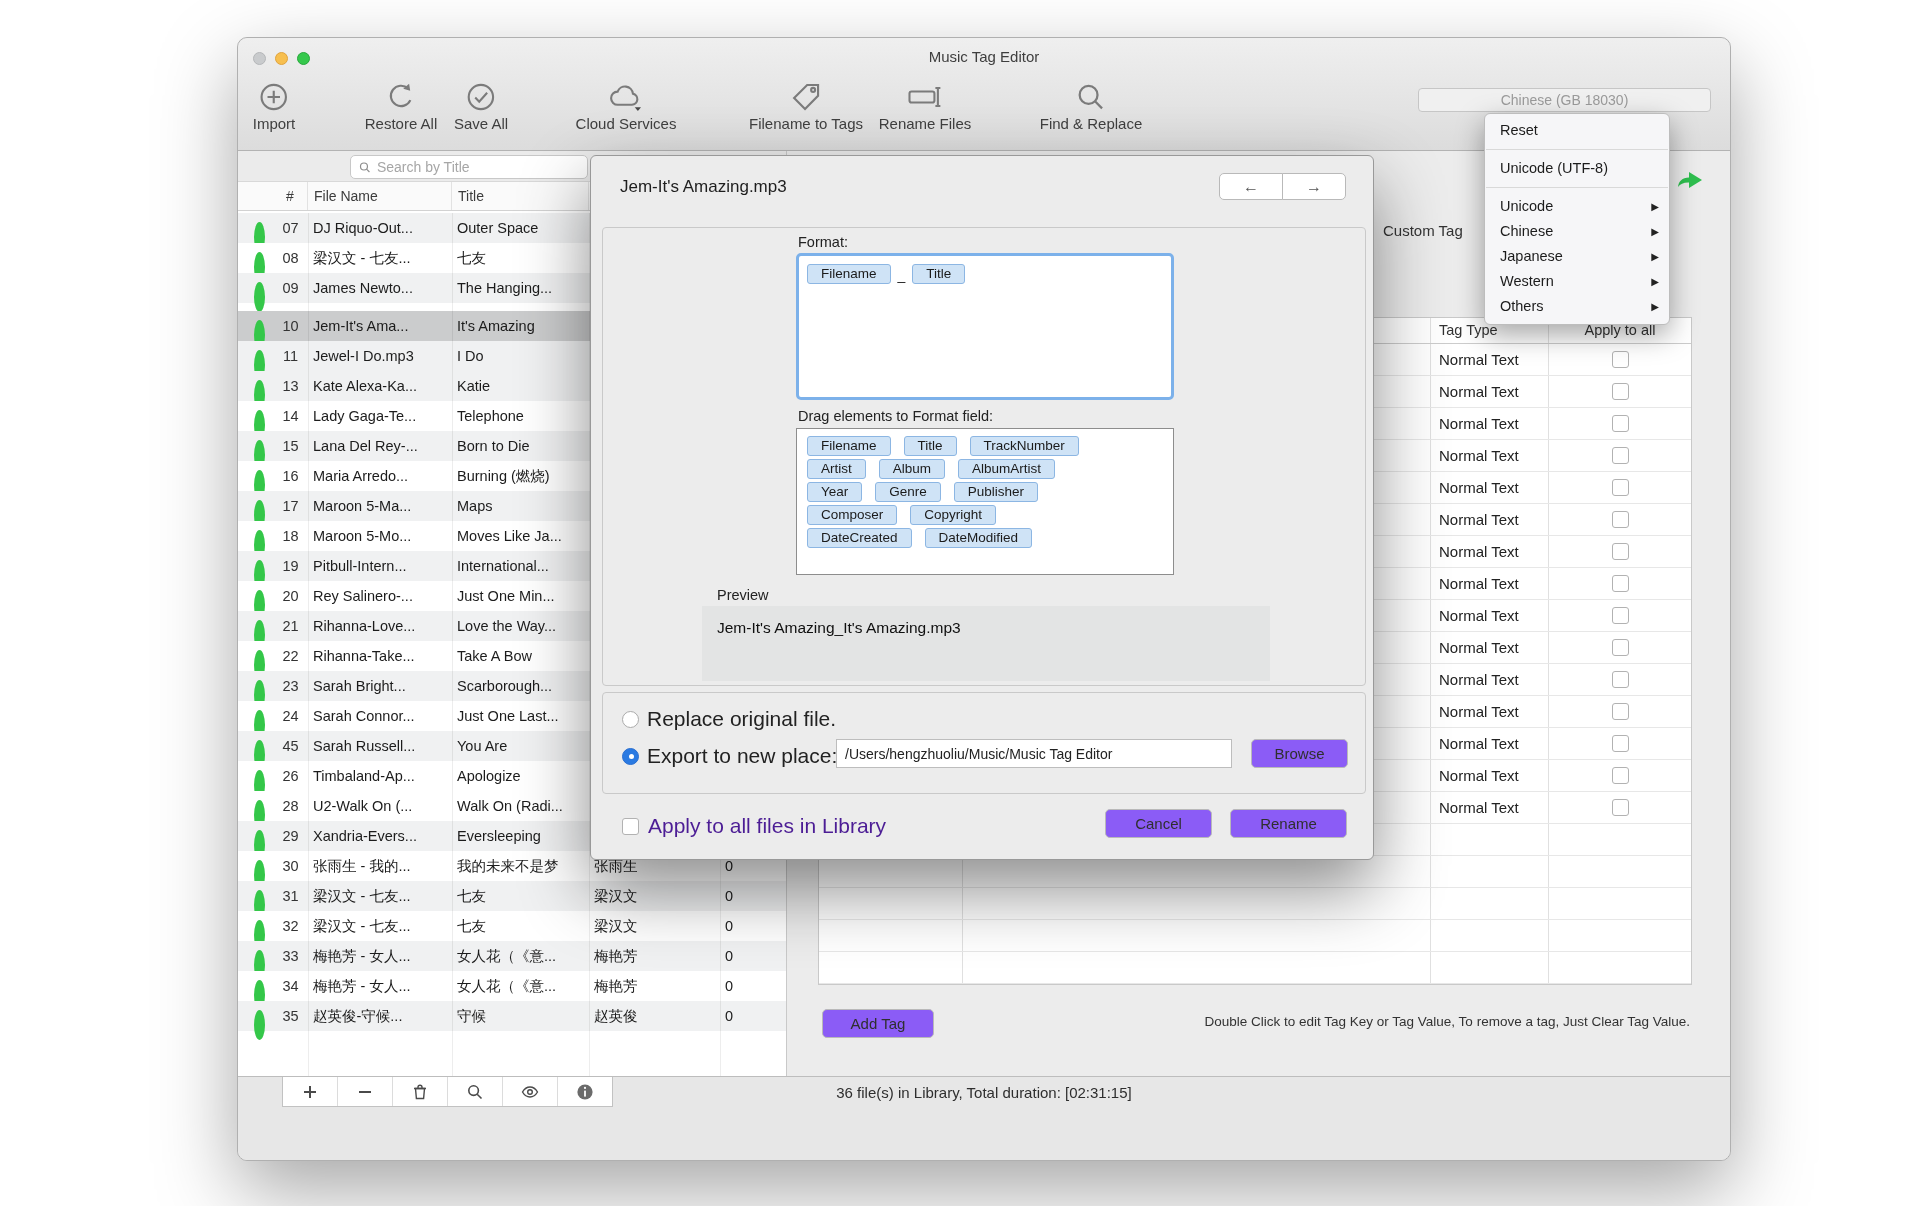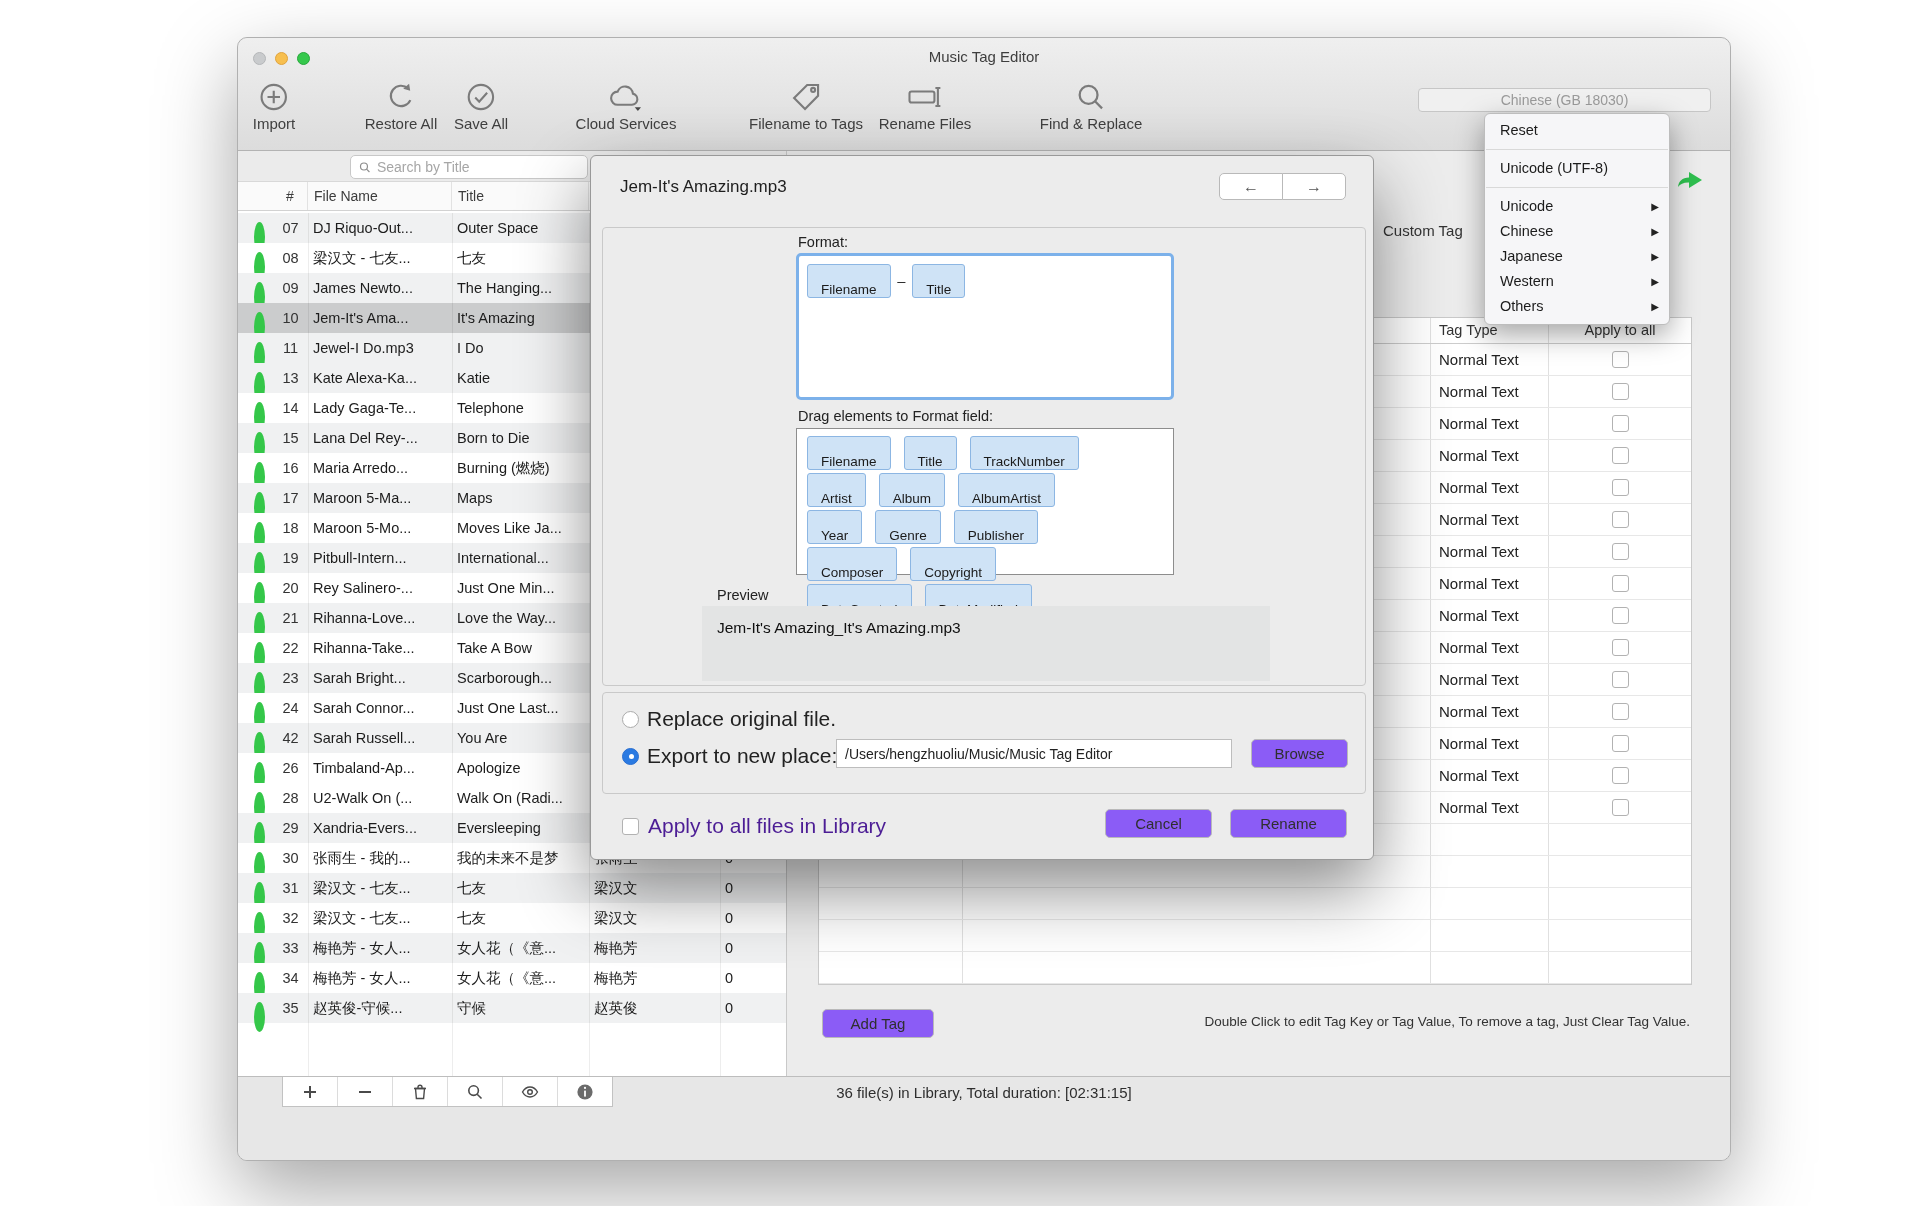--- a/index.html
+++ b/index.html
@@ -47,21 +47,21 @@
   .fh { position:absolute; top:0; height:100%; line-height:28px; border-right:1px solid #e2e2e2; padding-left:6px; }
   .fh.num { left:35px; width:35px; text-align:center; padding-left:0; }
   .fh.file { left:70px; width:144px; }
   .fh.title { left:214px; width:137px; }
   .fh.artist { left:351px; width:131px; }
   .fh.count { left:482px; width:67px; border-right:none; }
 
   .file-rows { position:absolute; left:0; top:62px; width:100%; height:863px; overflow:hidden; }
   .frow { position:relative; height:30px; background:#fff; font-size:14.5px; color:#1c1c1c; }
   .frow.alt { background:#f0f1f2; }
-  .frow.sel { background:#cbcccd; }
+  .frow.sel { background:#cbcccd;margin-top:8px; }
   .frow span { position:absolute; top:0; height:30px; line-height:30px; white-space:nowrap; overflow:hidden; }
   .dot { left:16px !important; top:9px !important; width:11px; height:11px; border-radius:50%; }
   .c-num { left:35px; width:35px; text-align:center; color:#333; }
   .c-file { left:75px; width:136px; }
   .c-title { left:219px; width:129px; }
   .c-artist { left:356px; width:123px; }
   .c-count { left:487px; width:55px; }
   .vline { position:absolute; top:0; bottom:0; width:1px; background:rgba(0,0,0,.07); }
 
   
@@ -99,21 +99,21 @@
   .nav-btn { width:64px; height:27px; background:#fff; border:1px solid #b9b9b9; font-size:16px; color:#555; }
   .nav-btn:first-child { border-radius:5px 0 0 5px; }
   .nav-btn:last-child { border-radius:0 5px 5px 0; margin-left:-1px; }
 
   .dlg-group1 { position:absolute; left:11px; top:71px; width:764px; height:459px;
                 border:1px solid #c9c9c9; border-radius:4px; }
   .fmt-label { position:absolute; left:195px; top:6px; font-size:14.5px; color:#222; }
   .fmt-field { position:absolute; left:193px; top:25px; width:378px; height:147px; background:#fff;
                border:3px solid #7cb1ea; border-radius:5px; padding:8px; display:flex; align-items:flex-start; gap:7px; }
   .chip { background:#cfe3f6; border:1px solid #8cb6e3; border-radius:3px; font-size:13.5px; color:#1b1b1b;
-          padding:16px 13px; height:20px; line-height:18px; white-space:nowrap; display:inline-block; }
+          padding:0 13px; height:20px; line-height:18px; white-space:nowrap; display:inline-block; }
   .joiner { font-size:14px; color:#222; line-height:22px; }
   .drag-label { position:absolute; left:195px; top:180px; font-size:14.5px; color:#222; }
   .elements-box { position:absolute; left:193px; top:200px; width:378px; height:147px; background:#fff;
                   border:1px solid #8d8d8d; padding:7px 10px; display:flex; flex-direction:column; gap:3px; }
   .chip-row { display:flex; gap:13px; }
   .preview-label { position:absolute; left:114px; top:359px; font-size:14.5px; color:#222; }
   .preview-box { position:absolute; left:99px; top:378px; width:568px; height:75px; background:#e3e4e4; }
   .preview-text { position:absolute; left:15px; top:13px; font-size:15.5px; color:#101010; white-space:nowrap; }
 
   .dlg-group2 { position:absolute; left:11px; top:536px; width:764px; height:102px;
@@ -374,21 +374,21 @@
         <div class="frow">
           <span class="dot" style="background: rgb(52, 199, 73);"></span>
           <span class="c-num">24</span>
           <span class="c-file">Sarah Connor...</span>
           <span class="c-title">Just One Last...</span>
           <span class="c-artist"></span>
           <span class="c-count"></span>
         </div>
         <div class="frow alt">
           <span class="dot" style="background: rgb(52, 199, 73);"></span>
-          <span class="c-num">42</span>
+          <span class="c-num">45</span>
           <span class="c-file">Sarah Russell...</span>
           <span class="c-title">You Are</span>
           <span class="c-artist"></span>
           <span class="c-count"></span>
         </div>
         <div class="frow">
           <span class="dot" style="background: rgb(52, 199, 73);"></span>
           <span class="c-num">26</span>
           <span class="c-file">Timbaland-Ap...</span>
           <span class="c-title">Apologize</span>

